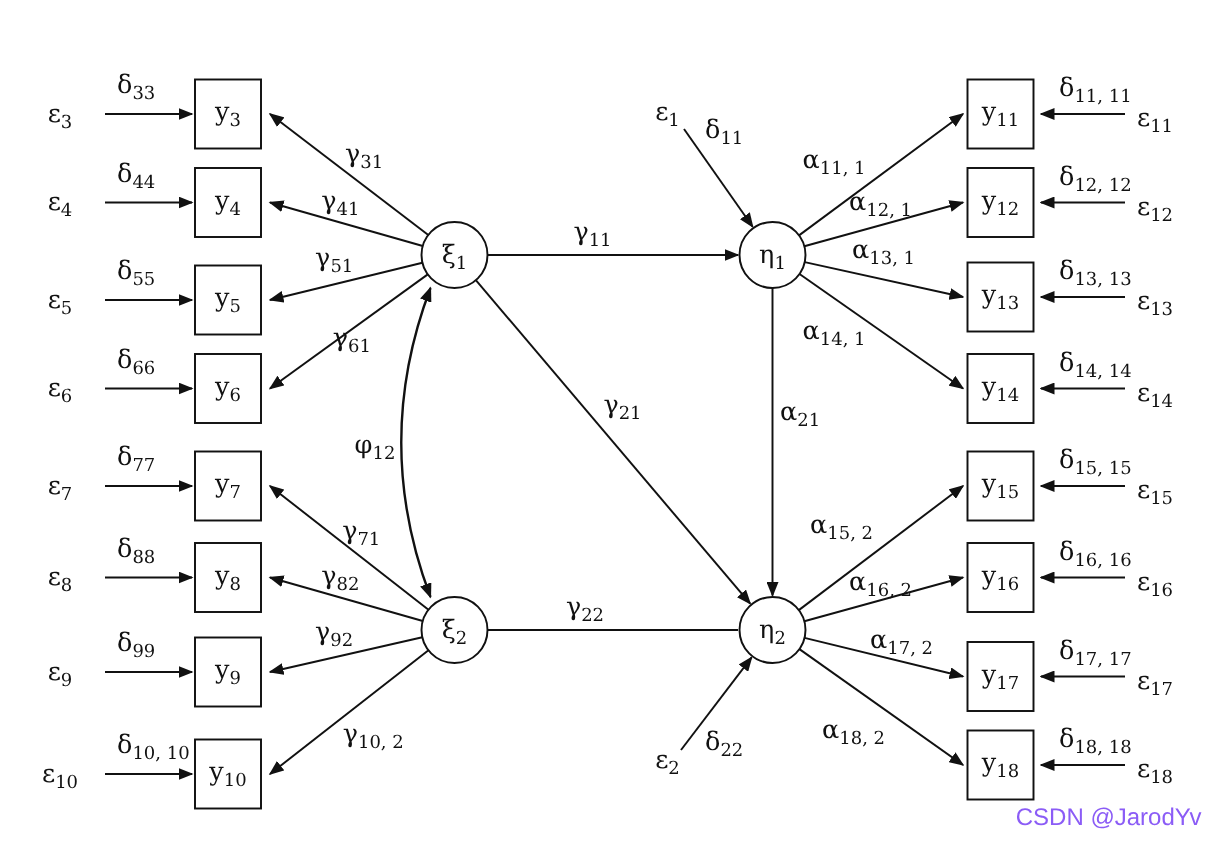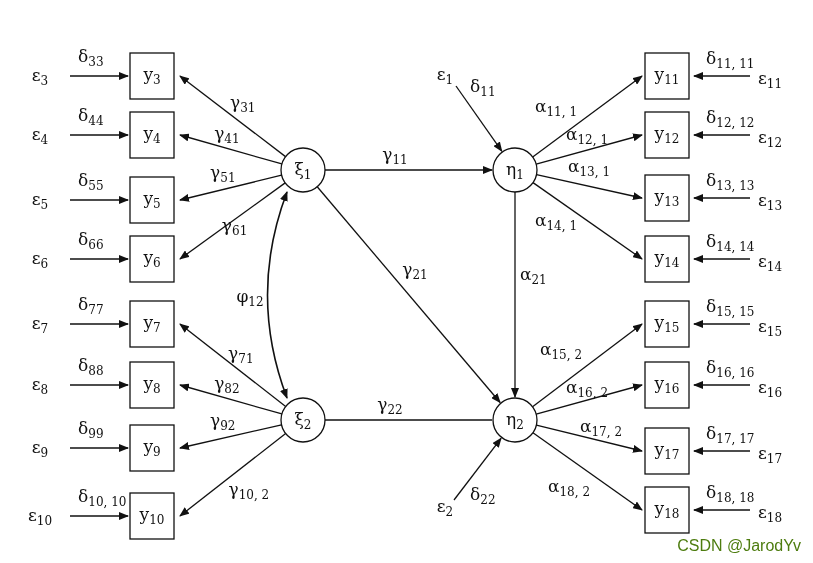--- a/index.html
+++ b/index.html
@@ -1,20 +1,20 @@
 <!DOCTYPE html>
 <html><head>
 <meta charset="utf-8">
 <style>
   html, body { margin:0; padding:0; background:#ffffff; }
   body { width:813px; height:563px; position:relative; overflow:hidden; font-family:"DejaVu Serif", serif; }
   #diagram { position:absolute; left:0; top:0; }
   .lbl { font-family:"DejaVu Serif", serif; font-size:17px; fill:#111; }
   .sub { font-size:12px; }
-  .wm { position:absolute; right:12px; bottom:8px; font-family:"Liberation Sans", sans-serif; font-size:16px; color:#4d7c0f; }
+  .wm { position:absolute; right:12px; bottom:8px; font-family:"Liberation Sans", sans-serif; font-size:16px; color:#8b5cf6; }
 </style>
 </head>
 <body>
 
 <svg id="diagram" width="813" height="563" xmlns="http://www.w3.org/2000/svg">
   <defs>
     <marker id="ah" markerWidth="10" markerHeight="8" refX="9" refY="4" orient="auto" markerUnits="userSpaceOnUse">
       <path d="M0,0 L10,4 L0,8 Z" fill="#111"></path>
     </marker>
     <marker id="ahs" markerWidth="10" markerHeight="8" refX="1" refY="4" orient="auto" markerUnits="userSpaceOnUse">

